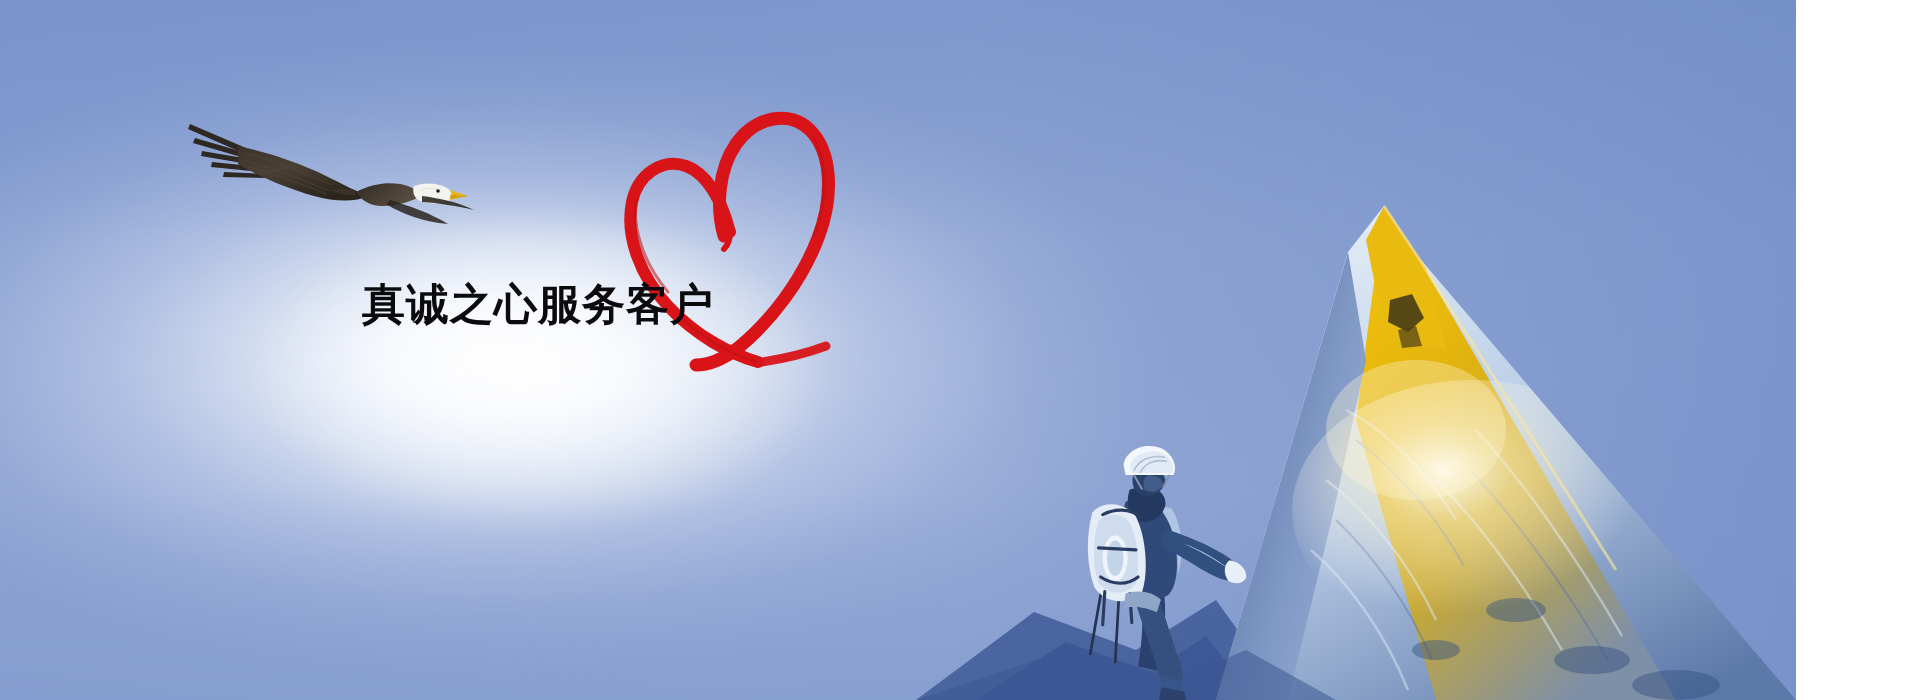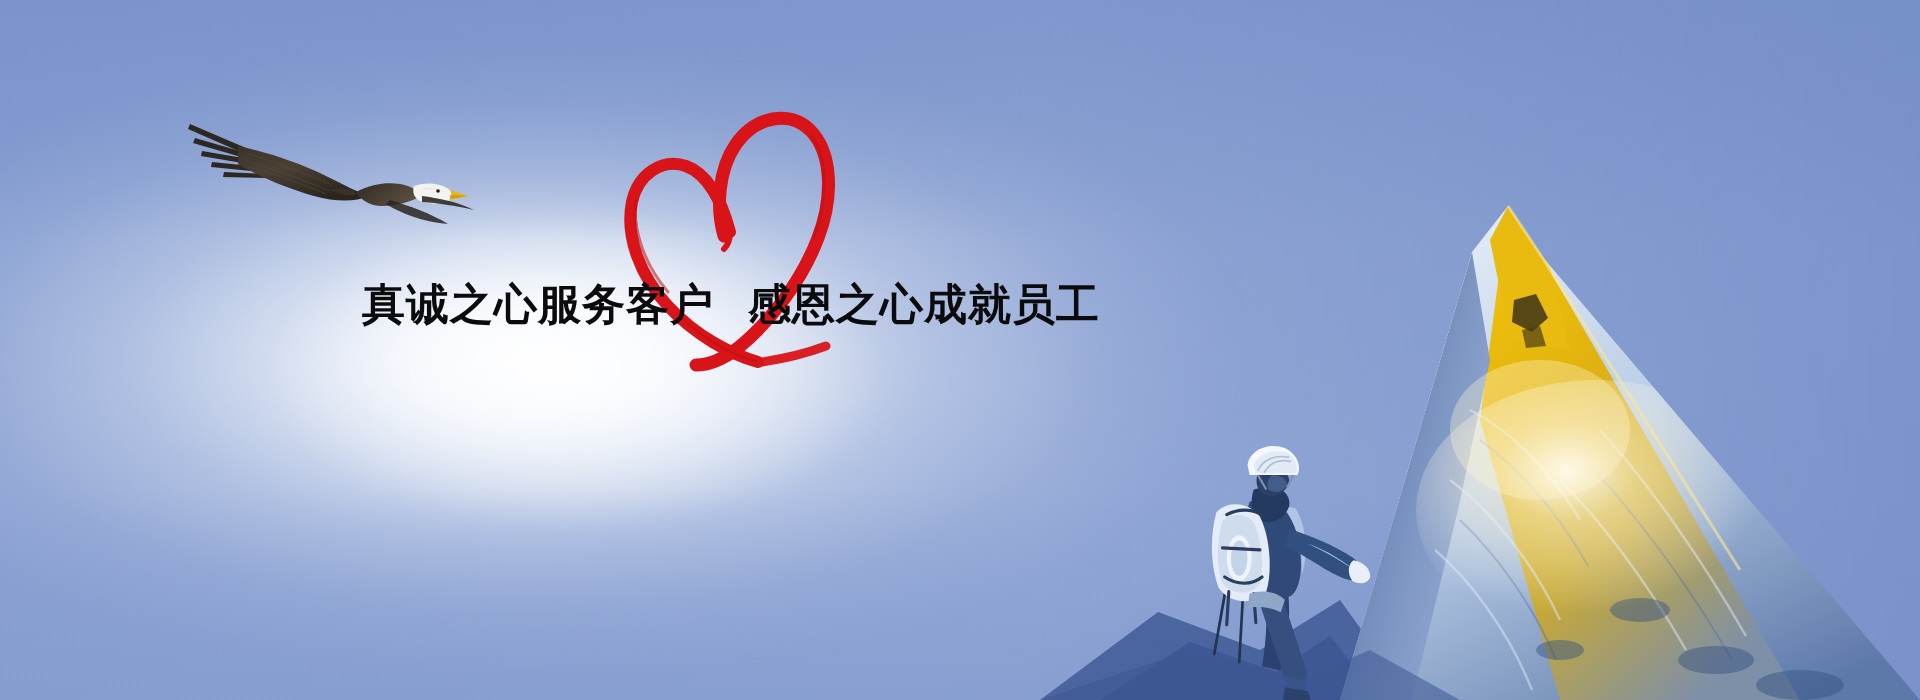--- a/index.html
+++ b/index.html
@@ -8,24 +8,25 @@
     padding: 0;
     background: #ffffff;
   }
   body {
     font-family: "Liberation Sans", "DejaVu Sans", sans-serif;
   }
 
   
   .banner {
     position: relative;
-    width: 1920px;
+    width: 1784px;
     height: 700px;
     overflow: hidden;
     background: #fdba74;
+    padding-left: 12px;
   }
 
   
   .sky-base {
     position: absolute;
     inset: 0;
     background: linear-gradient(160deg, #8099cf 0%, #8ba1d2 35%, #93a8d6 70%, #8fa3d2 100%);
   }
   .sky-glow {
     position: absolute;
@@ -369,17 +370,16 @@
         <path d="M48 26 L56 40" stroke="#7f92ad" stroke-width="2" fill="none"></path>
         <path d="M82 26 L76 38" stroke="#7f92ad" stroke-width="2" fill="none"></path>
       </g>
 
       <path d="M0 520 L150 470 L260 500 L330 470 L420 520 Z" fill="#3c5791" opacity="0.55"></path>
     </svg>
   </div>
 
   <div class="headline">
     <span class="headline-part headline-left">真诚之心服务客户</span>
-    <span class="headline-part headline-right">感恩之心成就员工</span>
   </div>
 
 
 </div>
 
 </body></html>

